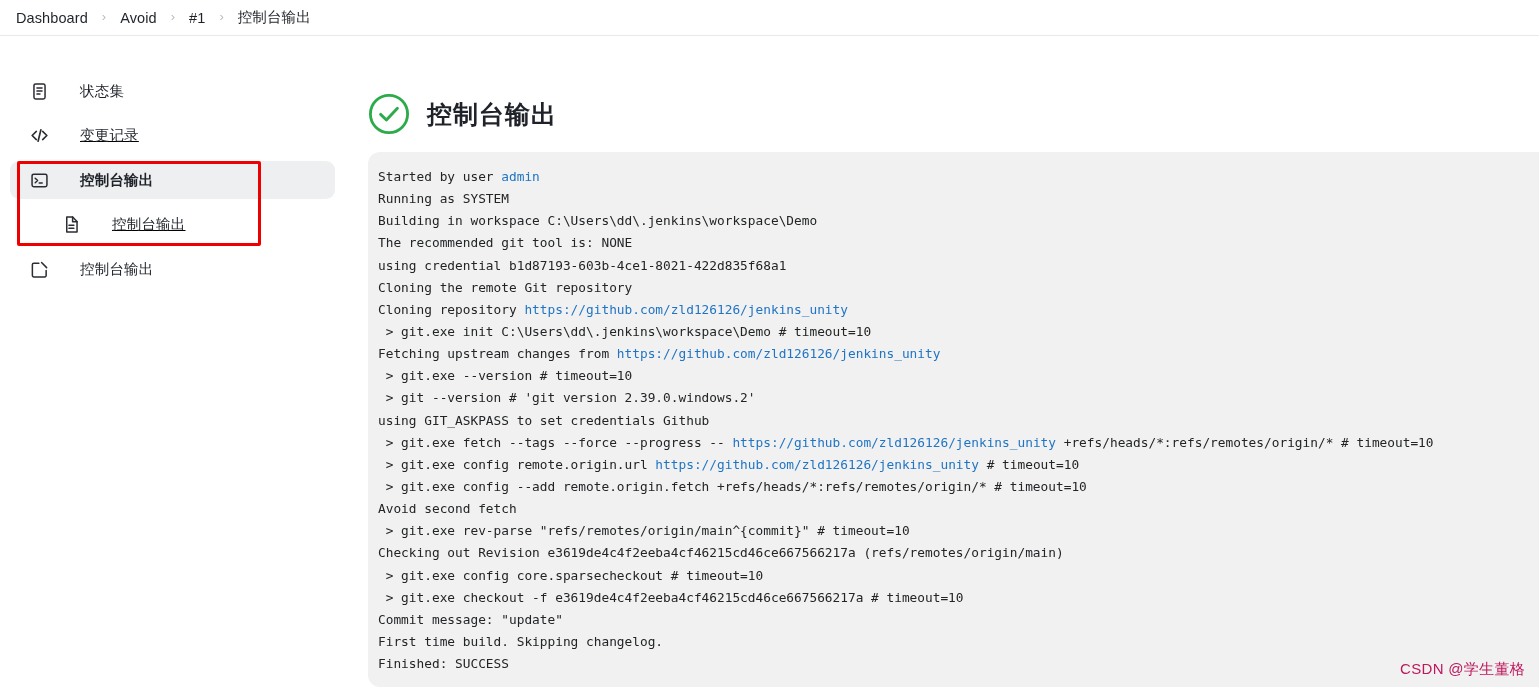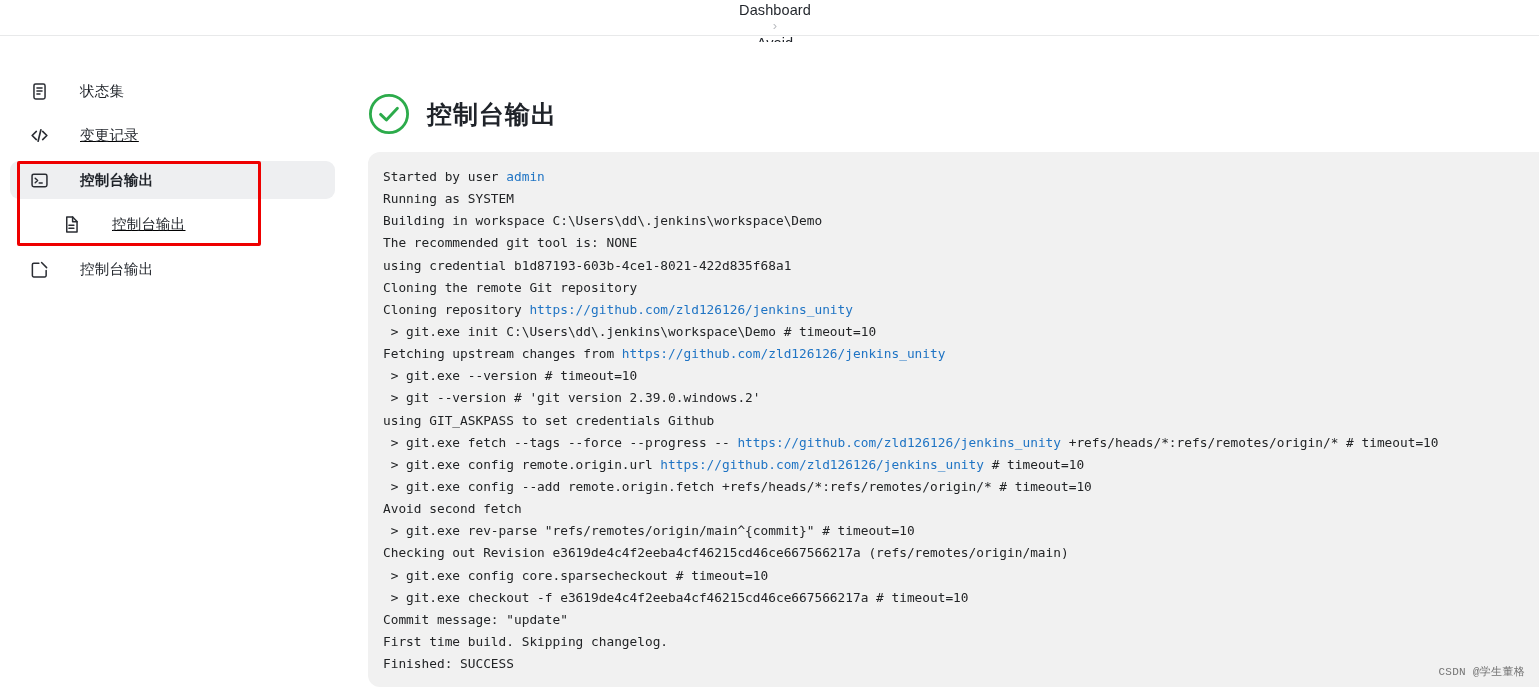--- a/index.html
+++ b/index.html
@@ -24,21 +24,20 @@
   #breadcrumb-bar {
     position: absolute;
     left: 0; top: 0;
     width: 1539px;
     height: 36px;
     background: #ffffff;
     border-bottom: 1px solid #e8e9ea;
     display: flex;
     align-items: center;
     padding-left: 11px;
-    flex-direction: column;
   }
   .crumb {
     font-size: 14.5px;
     color: #1f2329;
     padding: 2px 5px;
     white-space: nowrap;
     letter-spacing: .1px;
   }
   .crumb-sep {
     font-size: 13px;
@@ -137,21 +136,21 @@
   
   #console-panel {
     position: absolute;
     left: 0;
     top: 110px;
     width: 1171px;
     height: 535px;
     background: #f1f1f1;
     border-top-left-radius: 12px;
     border-bottom-left-radius: 12px;
-    padding: 14px 0 10px 15px;
+    padding: 14px 0 10px 10px;
     overflow: hidden;
   }
   #console-output {
     font-family: "DejaVu Sans Mono", "Liberation Mono", monospace;
     font-size: 12.8px;
     line-height: 22.15px;
     color: #222426;
     white-space: pre;
     letter-spacing: 0px;
   }
@@ -159,26 +158,25 @@
   #console-output a, #console-output .lnk {
     color: #1f74c4;
     text-decoration: none;
   }
 
   
   #watermark {
     position: absolute;
     right: 14px;
     bottom: 8px;
-    font-size: 11px;
-    color: #737373;
+    font-size: 15px;
+    color: #be185d;
     white-space: nowrap;
     letter-spacing: .3px;
     z-index: 9;
-    font-family: Liberation Mono, monospace;
   }
 </style>
 </head>
 <body>
 
 <div id="page">
 
   <div id="breadcrumb-bar">
     <span class="crumb">Dashboard</span>
     <span class="crumb-sep">›</span>

